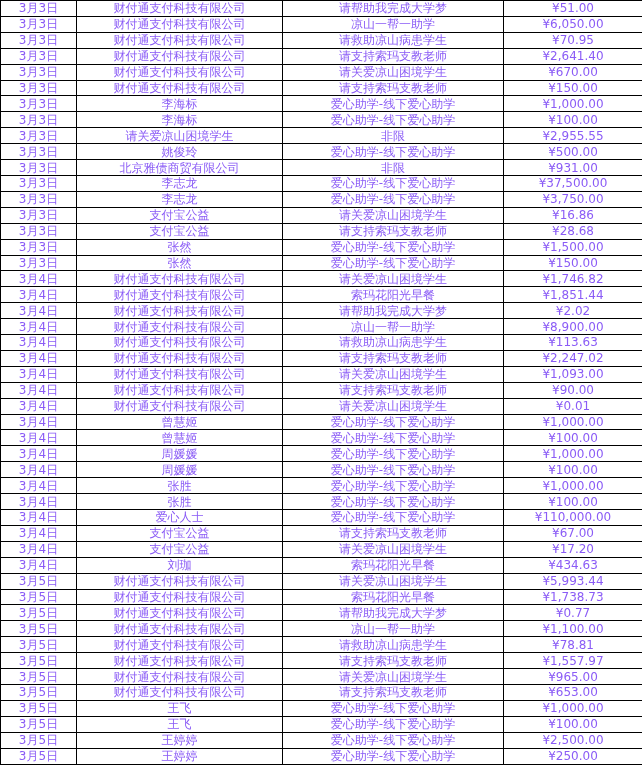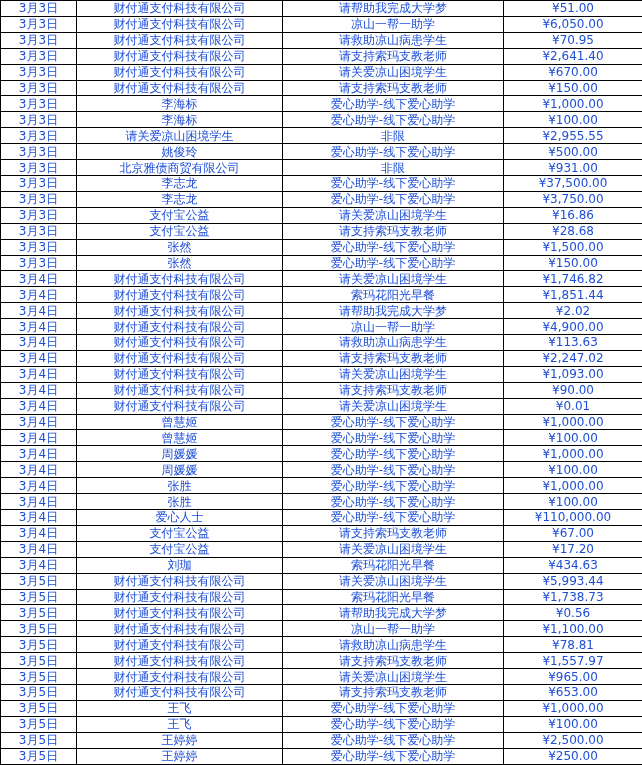--- a/index.html
+++ b/index.html
@@ -13,21 +13,21 @@
     overflow: hidden;
     background: #ffffff;
   }
   table.donation-table {
     width: 642px;
     height: 765px;
     border-collapse: collapse;
     table-layout: fixed;
     font-family: "DejaVu Sans", "Liberation Sans", sans-serif;
     font-size: 12px;
-    color: #1d4ed8;
+    color: #8b5cf6;
   }
   table.donation-table col.c-date    { width: 76px;  }
   table.donation-table col.c-donor   { width: 206px; }
   table.donation-table col.c-project { width: 221px; }
   table.donation-table col.c-amount  { width: 139px; }
   table.donation-table td {
     border: 1px solid #000000;
     text-align: center;
     vertical-align: middle;
     padding: 0;
@@ -166,21 +166,21 @@
         <tr>
           <td>3月4日</td>
           <td>财付通支付科技有限公司</td>
           <td>请帮助我完成大学梦</td>
           <td>¥2.02</td>
         </tr>
         <tr>
           <td>3月4日</td>
           <td>财付通支付科技有限公司</td>
           <td>凉山一帮一助学</td>
-          <td>¥4,900.00</td>
+          <td>¥8,900.00</td>
         </tr>
         <tr>
           <td>3月4日</td>
           <td>财付通支付科技有限公司</td>
           <td>请救助凉山病患学生</td>
           <td>¥113.63</td>
         </tr>
         <tr>
           <td>3月4日</td>
           <td>财付通支付科技有限公司</td>
@@ -274,21 +274,21 @@
         <tr>
           <td>3月5日</td>
           <td>财付通支付科技有限公司</td>
           <td>索玛花阳光早餐</td>
           <td>¥1,738.73</td>
         </tr>
         <tr>
           <td>3月5日</td>
           <td>财付通支付科技有限公司</td>
           <td>请帮助我完成大学梦</td>
-          <td>¥0.56</td>
+          <td>¥0.77</td>
         </tr>
         <tr>
           <td>3月5日</td>
           <td>财付通支付科技有限公司</td>
           <td>凉山一帮一助学</td>
           <td>¥1,100.00</td>
         </tr>
         <tr>
           <td>3月5日</td>
           <td>财付通支付科技有限公司</td>

